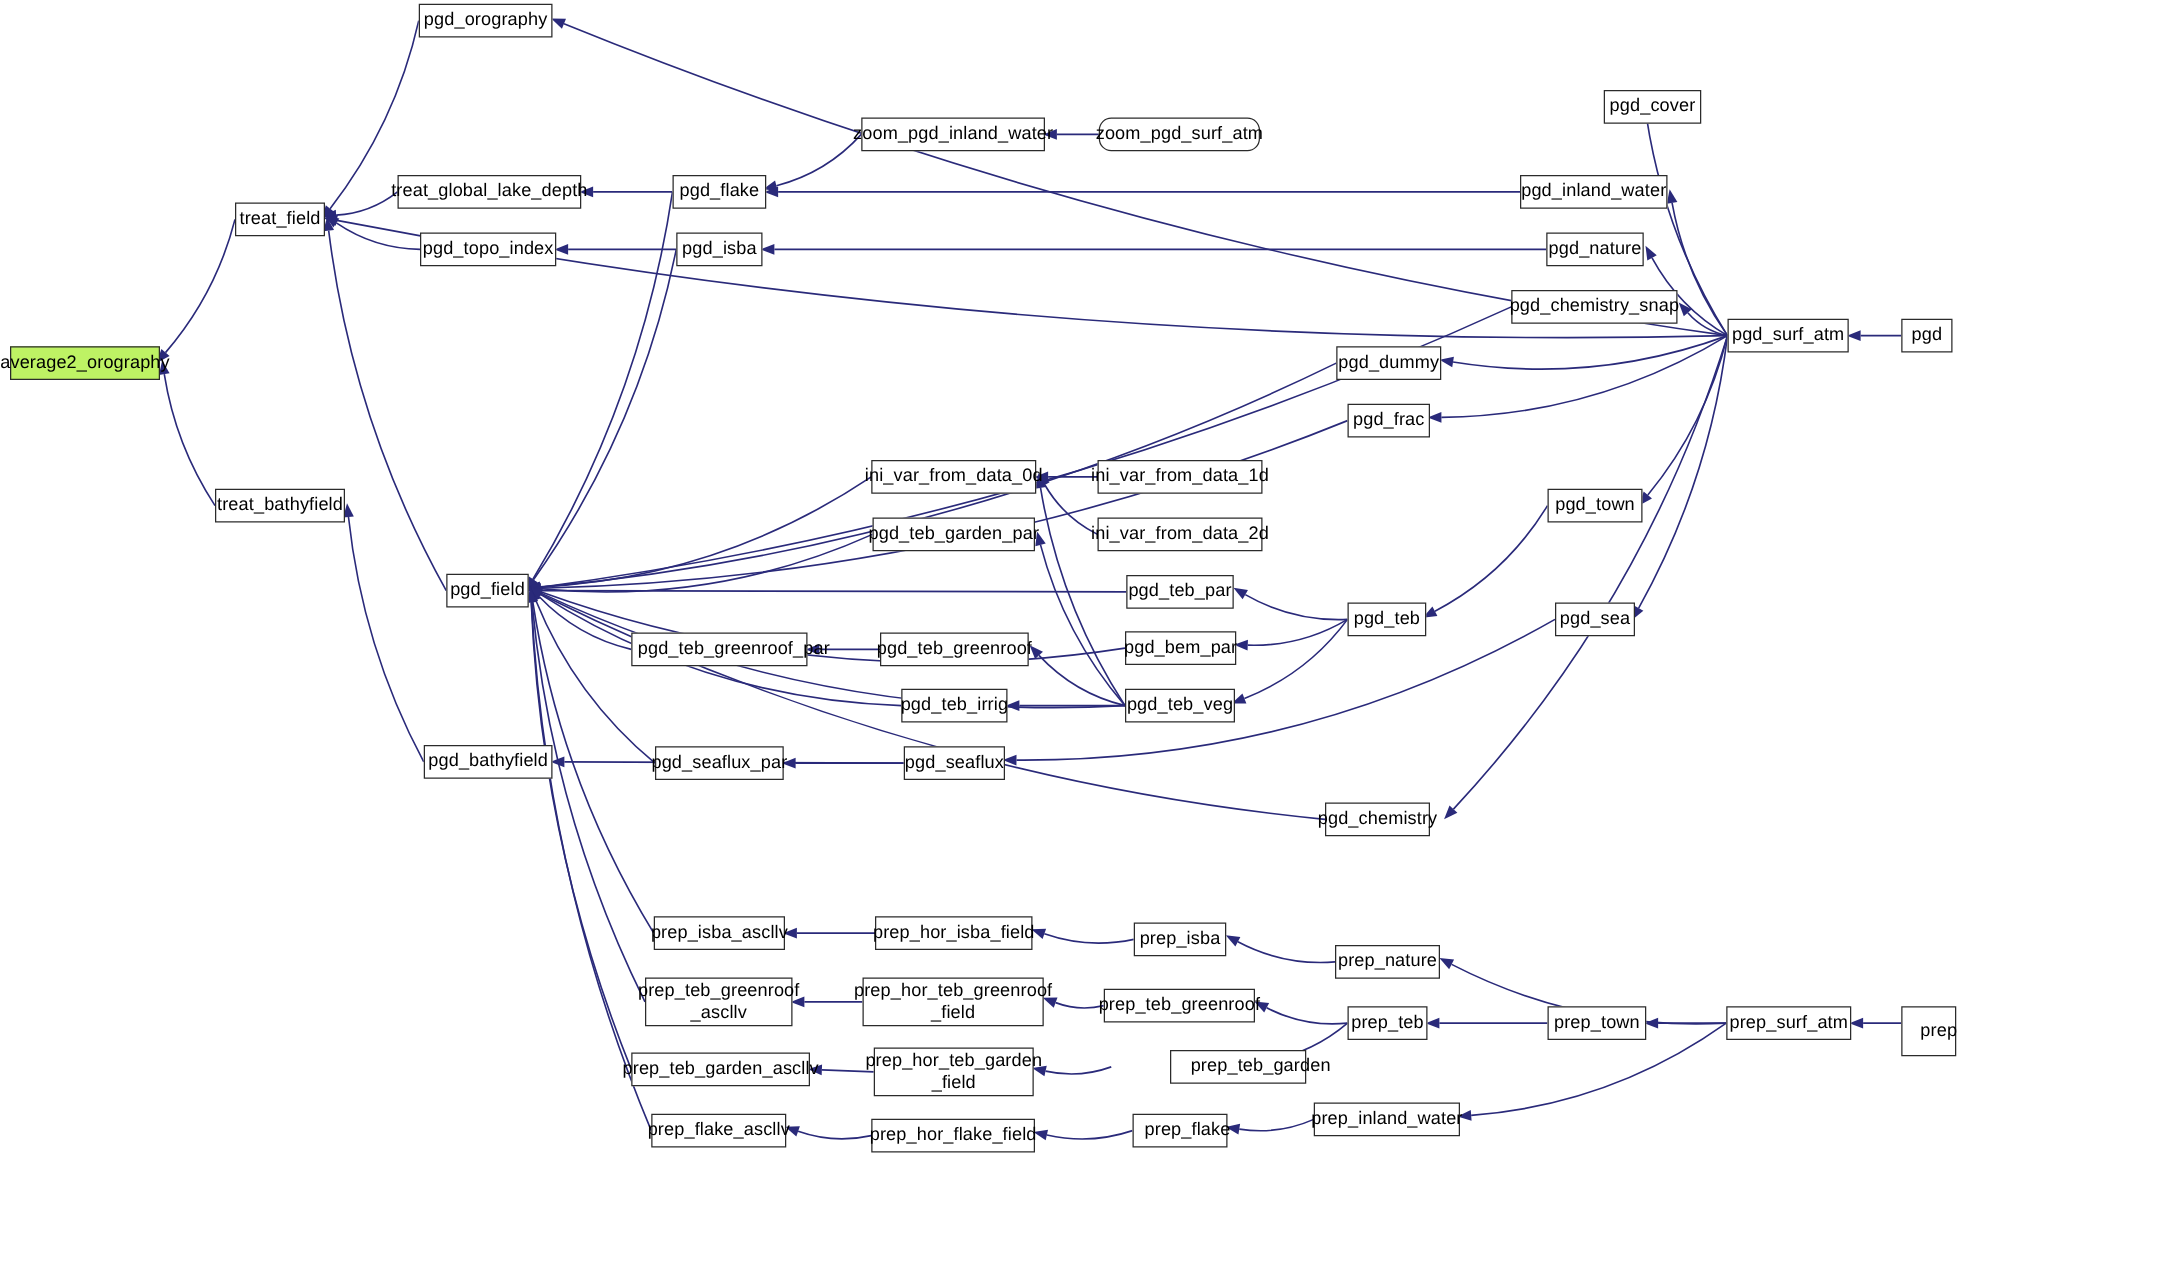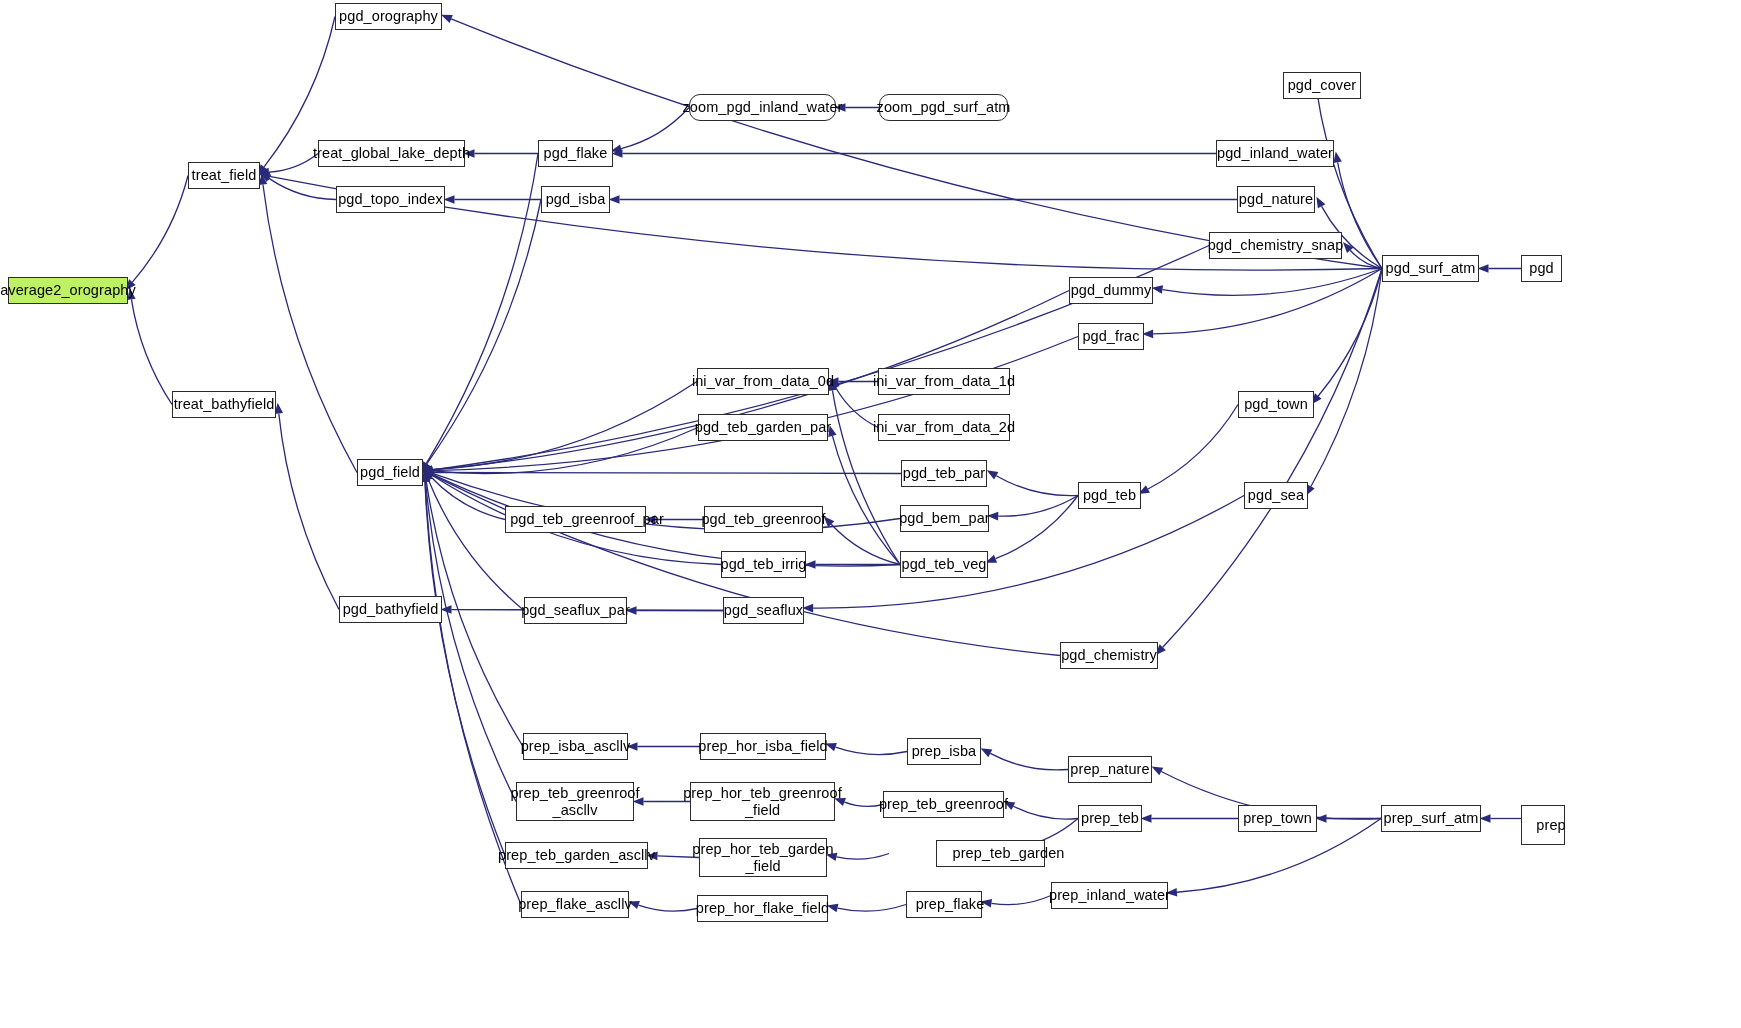--- a/index.html
+++ b/index.html
@@ -170,36 +170,36 @@
       <div class="node current" style="left: 8px; top: 277px; width: 120px; height: 27px;">average2_orography</div>
       <div class="node" style="left: 188px; top: 162px; width: 72px; height: 27px;">treat_field</div>
       <div class="node" style="left: 172px; top: 391px; width: 104px; height: 27px;">treat_bathyfield</div>
       <div class="node" style="left: 335px; top: 3px; width: 107px; height: 27px;">pgd_orography</div>
       <div class="node" style="left: 318px; top: 140px; width: 147px; height: 27px;">treat_global_lake_depth</div>
       <div class="node" style="left: 336px; top: 186px; width: 109px; height: 27px;">pgd_topo_index</div>
       <div class="node" style="left: 357px; top: 459px; width: 66px; height: 27px;">pgd_field</div>
       <div class="node" style="left: 339px; top: 596px; width: 103px; height: 27px;">pgd_bathyfield</div>
       <div class="node" style="left: 538px; top: 140px; width: 75px; height: 27px;">pgd_flake</div>
       <div class="node" style="left: 541px; top: 186px; width: 69px; height: 27px;">pgd_isba</div>
-      <div class="node" style="left: 689px; top: 94px; width: 147px; height: 27px; border-radius: 11px;">zoom_pgd_inland_water</div>
+      <div class="node" style="left: 689px; top: 94px; width: 147px; height: 27px;">zoom_pgd_inland_water</div>
       <div class="node" style="left: 879px; top: 94px; width: 129px; height: 27px; border-radius: 10px;">zoom_pgd_surf_atm</div>
       <div class="node" style="left: 697px; top: 368px; width: 132px; height: 27px;">ini_var_from_data_0d</div>
       <div class="node" style="left: 878px; top: 368px; width: 132px; height: 27px;">ini_var_from_data_1d</div>
       <div class="node" style="left: 878px; top: 414px; width: 132px; height: 27px;">ini_var_from_data_2d</div>
       <div class="node" style="left: 698px; top: 414px; width: 130px; height: 27px;">pgd_teb_garden_par</div>
       <div class="node" style="left: 901px; top: 460px; width: 86px; height: 27px;">pgd_teb_par</div>
       <div class="node" style="left: 900px; top: 505px; width: 89px; height: 27px;">pgd_bem_par</div>
       <div class="node" style="left: 1078px; top: 482px; width: 63px; height: 27px;">pgd_teb</div>
       <div class="node" style="left: 505px; top: 506px; width: 141px; height: 27px; padding-left: 23px;">pgd_teb_greenroof_par</div>
       <div class="node" style="left: 704px; top: 506px; width: 119px; height: 27px;">pgd_teb_greenroof</div>
       <div class="node" style="left: 721px; top: 551px; width: 85px; height: 27px;">pgd_teb_irrig</div>
       <div class="node" style="left: 900px; top: 551px; width: 88px; height: 27px;">pgd_teb_veg</div>
       <div class="node" style="left: 524px; top: 597px; width: 103px; height: 27px;">pgd_seaflux_par</div>
       <div class="node" style="left: 723px; top: 597px; width: 81px; height: 27px;">pgd_seaflux</div>
-      <div class="node" style="left: 1060px; top: 642px; width: 98px; height: 27px;">pgd_chemistry</div>
+      <div class="node" style="left: 1060px; top: 642px; width: 84px; height: 27px;">pgd_chemistry</div>
       <div class="node" style="left: 1236px; top: 72px; width: 78px; height: 27px; margin-left: 47px;">pgd_cover</div>
       <div class="node" style="left: 1216px; top: 140px; width: 118px; height: 27px;">pgd_inland_water</div>
       <div class="node" style="left: 1237px; top: 186px; width: 78px; height: 27px;">pgd_nature</div>
       <div class="node" style="left: 1209px; top: 232px; width: 133px; height: 27px;">pgd_chemistry_snap</div>
       <div class="node" style="left: 1069px; top: 277px; width: 84px; height: 27px;">pgd_dummy</div>
       <div class="node" style="left: 1078px; top: 323px; width: 66px; height: 27px;">pgd_frac</div>
       <div class="node" style="left: 1238px; top: 391px; width: 76px; height: 27px;">pgd_town</div>
       <div class="node" style="left: 1244px; top: 482px; width: 64px; height: 27px;">pgd_sea</div>
       <div class="node" style="left: 1382px; top: 255px; width: 97px; height: 27px;">pgd_surf_atm</div>
       <div class="node" style="left: 1521px; top: 255px; width: 41px; height: 27px;">pgd</div>

